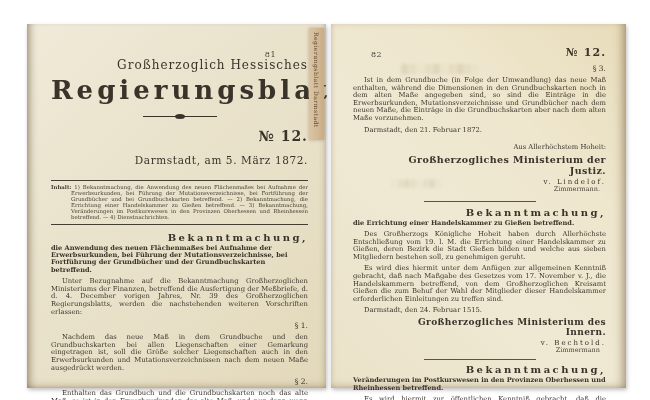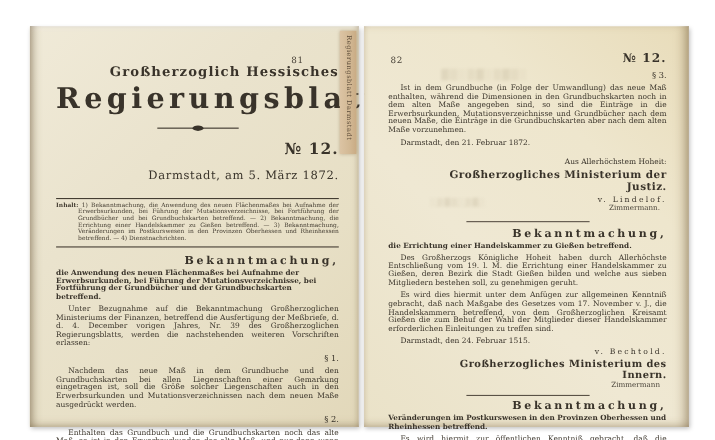--- a/index.html
+++ b/index.html
@@ -21,27 +21,27 @@
     background:linear-gradient(225deg,#e8dcba 0%,#eee6cd 30%,#efe8d3 60%,#eae2c8 100%);
     box-shadow:inset -8px 0 10px -5px rgba(110,85,50,.55),
                inset 4px 0 6px -5px rgba(120,95,60,.35),
                inset 0 -6px 9px -6px rgba(120,95,60,.45),
                1px 2px 4px rgba(0,0,0,.25);
     padding:0 20px 0 22px;
   }
   .center{text-align:right;}
   .pageno{position:absolute;font-size:8px;color:#4a443a;letter-spacing:.5px;}
   .pageno-left{right:50px;top:26px;}
-  .pageno-right{left:24px;top:26px;}
+  .pageno-right{left:40px;top:26px;}
   .edge-stamp{position:absolute;right:2px;top:4px;width:15px;height:112px;
     background:linear-gradient(90deg,#dcc4a4,#d2b894 60%,#c9ab84);
     box-shadow:0 0 3px rgba(120,90,50,.4);}
   .edge-stamp span{display:block;writing-mode:vertical-rl;font-size:6px;line-height:15px;
     color:#5d4c3a;letter-spacing:.5px;filter:blur(.5px);margin-top:4px;white-space:nowrap;}
-  .masthead-top{margin-top:34px;font-size:12px;font-weight:bold;letter-spacing:1px;}
+  .masthead-top{margin-top:34px;font-size:12px;font-weight:normal;letter-spacing:1px;}
   .masthead-title{margin-top:3px;font-size:26px;font-weight:bold;letter-spacing:4px;line-height:30px;}
   .ornament{margin:9px auto 0 auto;width:74px;height:5px;position:relative;}
   .ornament::before{content:"";position:absolute;left:0;right:0;top:2px;border-top:1px solid #39332a;}
   .ornament::after{content:"";position:absolute;left:50%;top:0;width:10px;height:5px;margin-left:-5px;
     background:#39332a;border-radius:50%;}
   .issue-no{margin-top:9px;font-size:14px;font-weight:bold;letter-spacing:1px;}
   .dateline-main{margin-top:10px;font-size:10.5px;letter-spacing:.6px;}
   .toc{margin-top:14px;border-top:1px solid #443d32;border-bottom:1px solid #443d32;
     padding:3px 0 3px 0;font-size:5.4px;line-height:6.1px;text-align:justify;color:#443d32;}
   .toc-inner{padding-left:20px;text-indent:-20px;}
@@ -121,22 +121,22 @@
 
     <div class="mid-rule"></div>
 
     <div class="center ann-heading" style="margin-top:5px;">Bekanntmachung,</div>
     <div class="ann-sub">die Errichtung einer Handelskammer zu Gießen betreffend.</div>
     <div class="par">Des Großherzogs Königliche Hoheit haben durch Allerhöchste Entschließung vom 19. l. M. die Errichtung einer Handelskammer zu Gießen, deren Bezirk die Stadt Gießen bilden und welche aus sieben Mitgliedern bestehen soll, zu genehmigen geruht.</div>
     <div class="par">Es wird dies hiermit unter dem Anfügen zur allgemeinen Kenntniß gebracht, daß nach Maßgabe des Gesetzes vom 17. November v. J., die Handelskammern betreffend, von dem Großherzoglichen Kreisamt Gießen die zum Behuf der Wahl der Mitglieder dieser Handelskammer erforderlichen Einleitungen zu treffen sind.</div>
 
     <div class="dateline-small">Darmstadt, den 24. Februar 1515.</div>
 
+    <div class="center ministry" style="font-size:9px;">Großherzogliches Ministerium des Innern.</div>
     <div class="center signer">v. Bechtold.</div>
-    <div class="center ministry" style="font-size:9px;">Großherzogliches Ministerium des Innern.</div>
     <div class="countersigner">Zimmermann</div>
 
     <div class="mid-rule" style="margin-top:5px;"></div>
 
     <div class="center ann-heading" style="margin-top:4px;">Bekanntmachung,</div>
     <div class="ann-sub">Veränderungen im Postkurswesen in den Provinzen Oberhessen und Rheinhessen betreffend.</div>
     <div class="par">Es wird hiermit zur öffentlichen Kenntniß gebracht, daß die Personenpost zwischen Grebenhain und Steinau, sowie die Personenpost zwischen Alsfeld und Neustadt auf der Strecke Kirtorf—Neustadt aufgehoben, dagegen eine Personenpost zwischen Alsfeld und</div>
   </div>
 
 </div>

